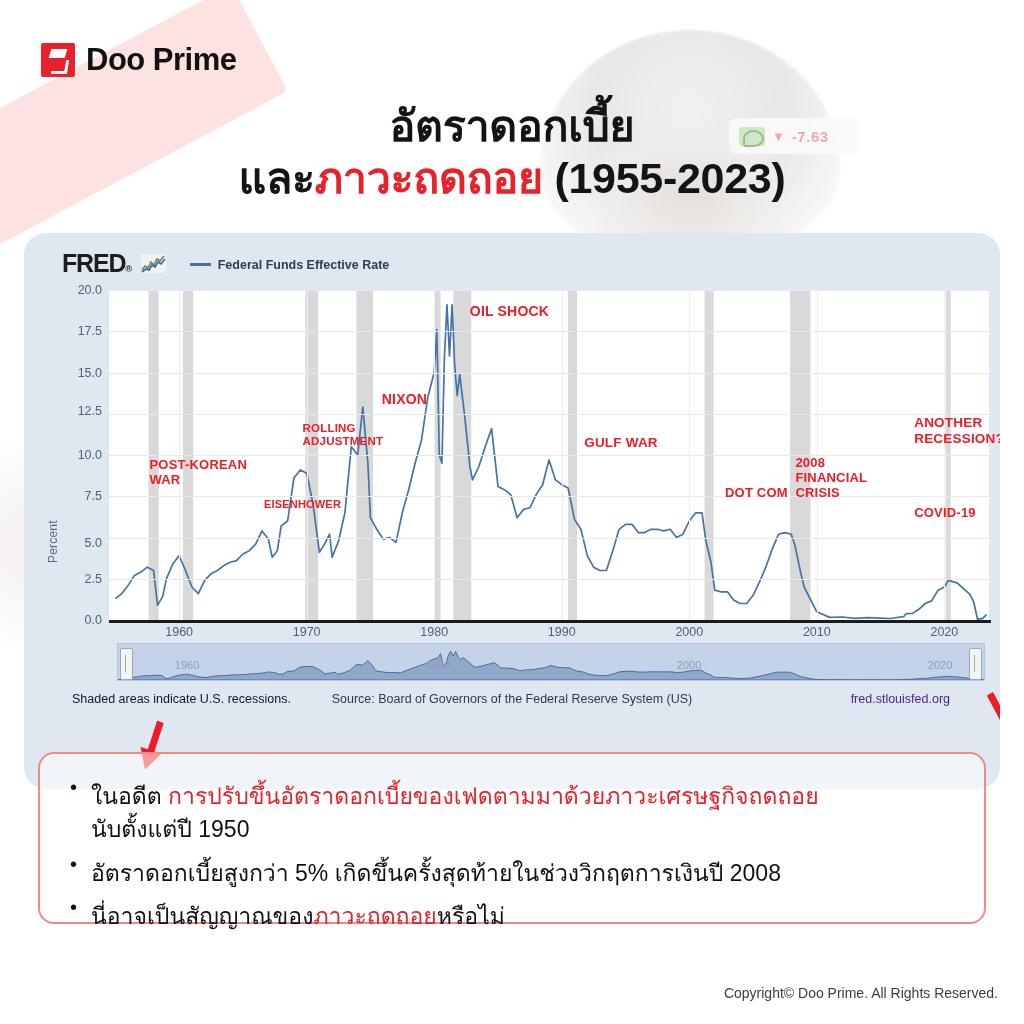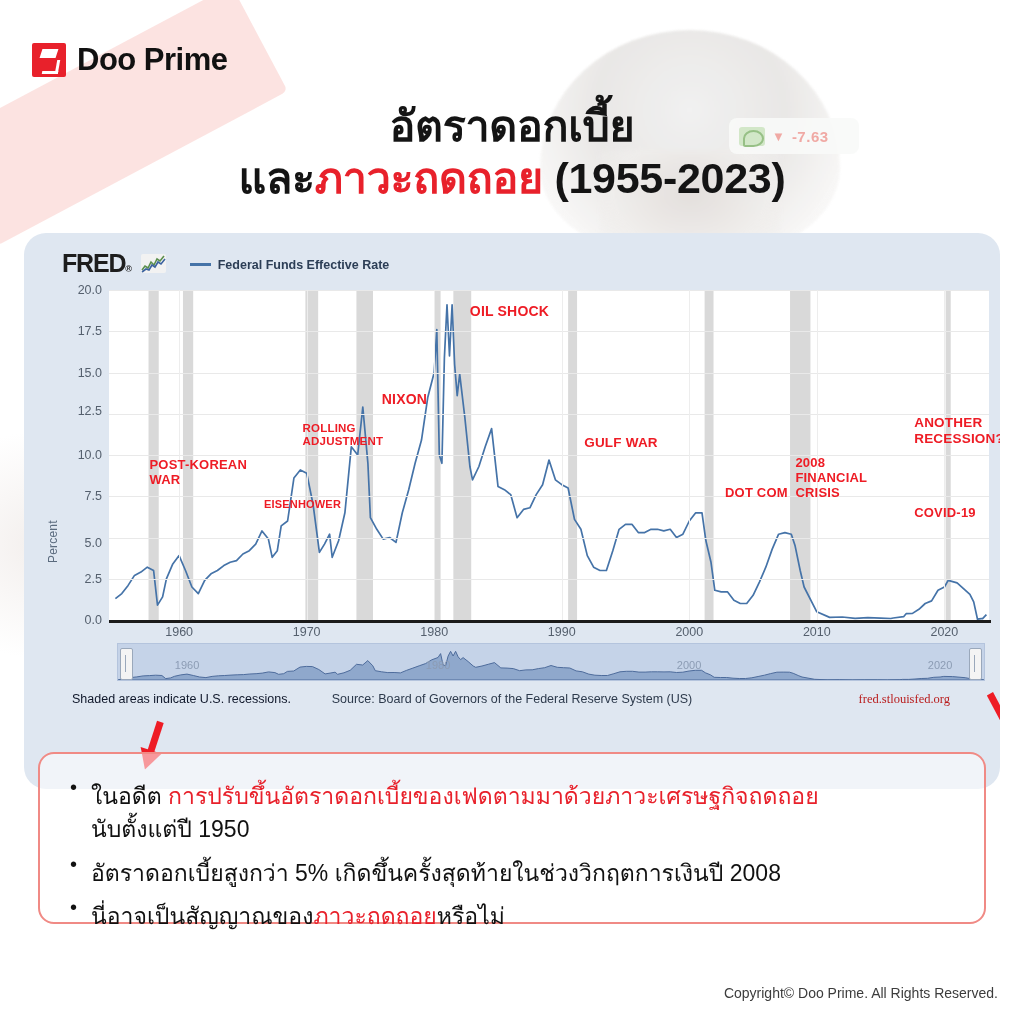--- a/index.html
+++ b/index.html
@@ -39,21 +39,21 @@
   }
   .nv-eye{width:26px;height:19px;background:#cfe6c4;border-radius:3px;position:relative;opacity:.9;}
   .nv-eye:after{
     content:"";position:absolute;left:4px;top:3px;width:17px;height:13px;
     border:2px solid #8dbb7a;border-radius:50% 50% 50% 10%;
   }
   .nv-down{color:#f0a9a4;font-size:13px;line-height:1;}
   .nv-val{color:#f0a9a4;font-size:15px;font-weight:700;letter-spacing:.5px;}
 
   
-  #brand{position:absolute;left:32px;top:42px;display:flex;align-items:center;gap:11px;z-index:5;}
+  #brand{position:absolute;left:41px;top:42px;display:flex;align-items:center;gap:11px;z-index:5;}
   .logo-mark{width:34px;height:34px;background:#e8212b;position:relative;border-radius:2px;}
   .logo-mark:before{
     content:"";position:absolute;left:9px;top:6px;width:16px;height:9px;
     background:#fff;transform:skewX(-18deg);
   }
   .logo-mark:after{
     content:"";position:absolute;left:11px;top:17px;width:13px;height:11px;
     border-right:3px solid #fff;border-bottom:3px solid #fff;transform:skewX(-10deg);
   }
   .logo-text{font-size:31px;font-weight:700;color:#111;letter-spacing:-.5px;}
@@ -114,21 +114,21 @@
   .mm-handle{
     position:absolute;top:4px;width:11px;height:30px;background:#f4f4f4;
     border:1px solid #9aa8bb;border-radius:2px;
   }
   .mm-handle:after{content:"";position:absolute;left:4px;top:6px;width:1px;height:17px;background:#9aa8bb;}
 
   
   .card-foot{position:absolute;font-size:12.5px;color:#0f172a;}
   #foot-left{left:48px;top:459px;}
   #foot-mid{left:50%;top:459px;transform:translateX(-50%);font-style:normal;color:#2d3a4c;}
-  #foot-right{right:50px;top:459px;font-style:normal;color:#b91c1c;font-family:Liberation Serif, serif;}
+  #foot-right{right:50px;top:459px;font-style:normal;color:#4c1d95;}
 
   
   #bullet-box{
     position:absolute;left:38px;top:752px;width:948px;height:172px;
     border:2.5px solid #f08a85;border-radius:16px;box-sizing:border-box;
     background:rgba(255,255,255,.55);z-index:5;padding:18px 30px 0 30px;
   }
   .bullet{
     display:flex;gap:14px;font-size:23px;color:#111;line-height:1.45;margin-bottom:2px;
   }

